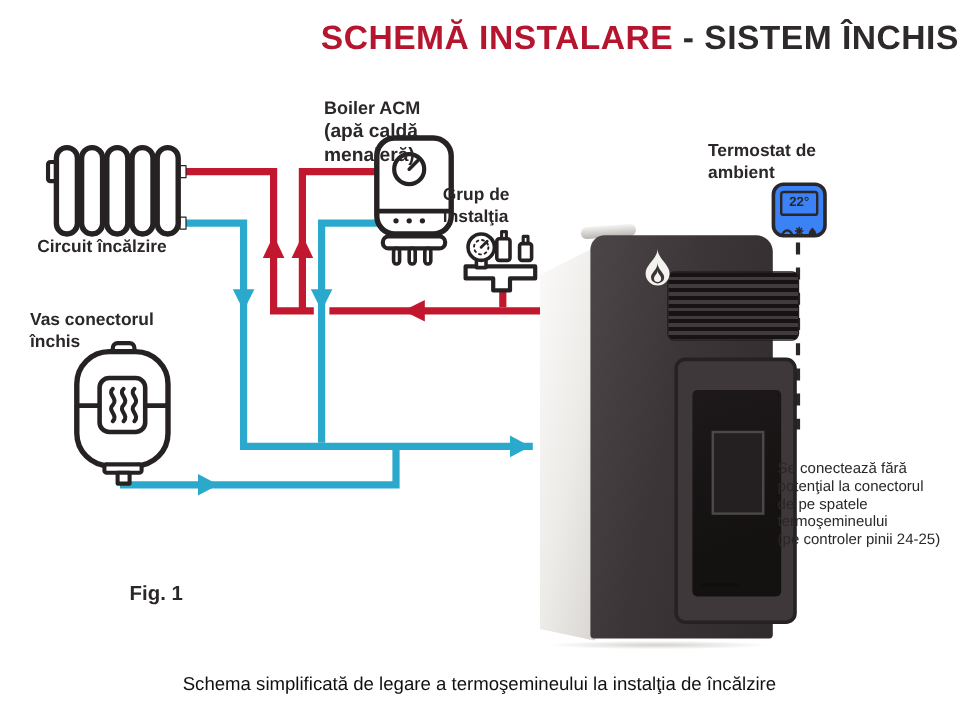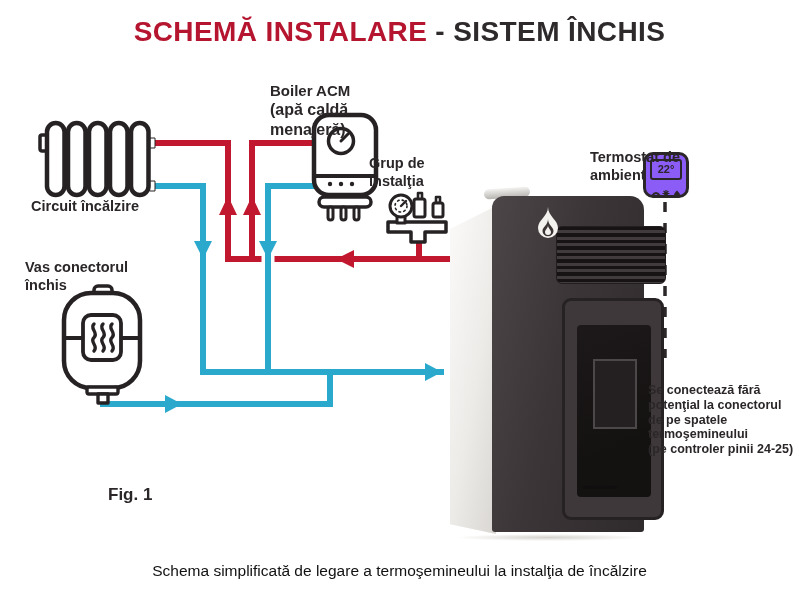--- a/index.html
+++ b/index.html
@@ -1,19 +1,19 @@
 <!DOCTYPE html>
 <html style="--hot-pipe: #c2182f; --cold-pipe: #2aa9cd; --title-accent: #b5152f; --text-dark: #2b2728;"><head>
 <meta charset="utf-8">
 <style>
   html,body{margin:0;padding:0;background:#ffffff;}
   .stage{position:relative;width:799px;height:604px;background:#ffffff;overflow:hidden;
          font-family:"Liberation Sans",sans-serif;color:var(--text-dark,#2b2728);}
   
-  .title{position:absolute;left:0;top:16px;width:100%;text-align:center;
+  .title{position:absolute;left:0;top:16px;width:100%;text-align:right;
          font-size:28px;font-weight:800;letter-spacing:.4px;z-index:5;}
   .t-red{color:var(--title-accent,#b5152f);margin-right:8px;}
   .t-dark{color:#2e2a2b;}
   
   .lbl{position:absolute;font-weight:700;font-size:14.5px;line-height:1.22;
        color:#2b2728;z-index:4;}
   .lbl .sub{font-size:16px;font-weight:600;}
   
   .pipes{position:absolute;left:0;top:0;z-index:1;}
   .hot{stroke:var(--hot-pipe,#c2182f);stroke-width:6;fill:none;}
@@ -22,21 +22,21 @@
   .hot-fill{fill:var(--hot-pipe,#c2182f);}
   .cold-fill{fill:var(--cold-pipe,#2aa9cd);}
   .dash{stroke:#2b2728;stroke-width:3.5;fill:none;}
   
   .icon{position:absolute;z-index:2;}
   .ink{stroke:#262223;fill:#ffffff;stroke-linejoin:round;stroke-linecap:round;}
   .ink-line{stroke:#262223;fill:none;stroke-linecap:round;}
   .ink-fill{fill:#262223;}
   
   .thermo{position:absolute;left:643px;top:152px;width:46px;height:46px;z-index:2;
-          border:3px solid #2b2728;border-radius:10px;background:#8b5cf6;box-sizing:border-box;}
+          border:3px solid #2b2728;border-radius:10px;background:#3b82f6;box-sizing:border-box;}
   .thermo-display{position:absolute;left:4px;top:4px;right:4px;height:21px;
           border:2px solid #2b2728;border-radius:3px;box-sizing:border-box;
           font-size:11px;font-weight:700;text-align:center;line-height:17px;letter-spacing:0;}
   .thermo-btns{position:absolute;left:0;right:0;bottom:2px;height:9px;text-align:center;}
   
   .stove{position:absolute;left:448px;top:190px;width:200px;height:352px;z-index:3;}
   .stove-side{position:absolute;left:2px;top:16px;width:46px;height:328px;
       background:linear-gradient(100deg,#fbfaf9 0%,#ecebe8 55%,#d9d6d2 100%);
       clip-path:polygon(0 7%,100% 0%,100% 100%,0 97%);}
   .stove-front{position:absolute;left:44px;top:6px;width:152px;height:336px;
@@ -52,21 +52,21 @@
       border:3px solid #262122;border-radius:9px;background:#3e383a;}
   .stove-window{position:absolute;left:12px;top:24px;width:74px;height:172px;border-radius:4px;
       background:linear-gradient(160deg,#1d191a 0%,#141111 70%);}
   .stove-inner{position:absolute;left:16px;top:34px;width:44px;height:70px;box-sizing:border-box;
       border:2px solid #4c4748;background:#242021;}
   .stove-notch{position:absolute;left:6px;bottom:8px;width:34px;height:3px;background:#100e0e;border-radius:2px;}
   .stove-shadow{position:absolute;left:8px;top:344px;width:184px;height:7px;border-radius:50%;
       background:radial-gradient(closest-side,#d4d1cd,#ffffff);}
   
   .note{position:absolute;left:648px;top:383px;width:150px;z-index:4;
-        font-size:12.5px;font-weight:700;line-height:1.18;color:#2b2728;text-align:left;}
+        font-size:12.5px;font-weight:400;line-height:1.18;color:#2b2728;text-align:left;}
   
   .fig{position:absolute;left:108px;top:485px;font-size:17px;font-weight:600;z-index:4;}
   .caption{position:absolute;left:0;top:562px;width:100%;text-align:center;
            font-size:15.5px;font-weight:400;color:#111111;z-index:5;}
 </style>
 </head>
 <body>
 
 <div class="stage">
 
@@ -162,21 +162,21 @@
   <div class="thermo">
     <div class="thermo-display">22°</div>
     <div class="thermo-btns">
       <svg width="32" height="9" viewBox="0 0 32 9">
         <path d="M2,7 Q6,1 10,7" stroke="#2b2728" stroke-width="1.8" fill="none" stroke-linecap="round"></path>
         <path d="M16,1 V8 M12.5,4.5 H19.5 M13.6,2 L18.4,7 M18.4,2 L13.6,7" stroke="#2b2728" stroke-width="1.2" fill="none"></path>
         <path d="M27,1.5 C29.3,4 30,5 30,6.3 a3,2.7 0 0 1 -6,0 C24,5 24.7,4 27,1.5 Z" fill="#2b2728"></path>
       </svg>
     </div>
   </div>
-  <div class="lbl" style="left:590px;top:118px;width:150px;margin-top:31px;">
+  <div class="lbl" style="left:590px;top:118px;width:150px;">
     <div>Termostat de</div>
     <div>ambient</div>
   </div>
 
   <div class="stove">
     <div class="stove-side"></div>
     <div class="stove-handle"></div>
     <div class="stove-front">
       <div class="stove-grille"></div>
       <svg class="stove-logo" viewBox="0 0 24 33">

